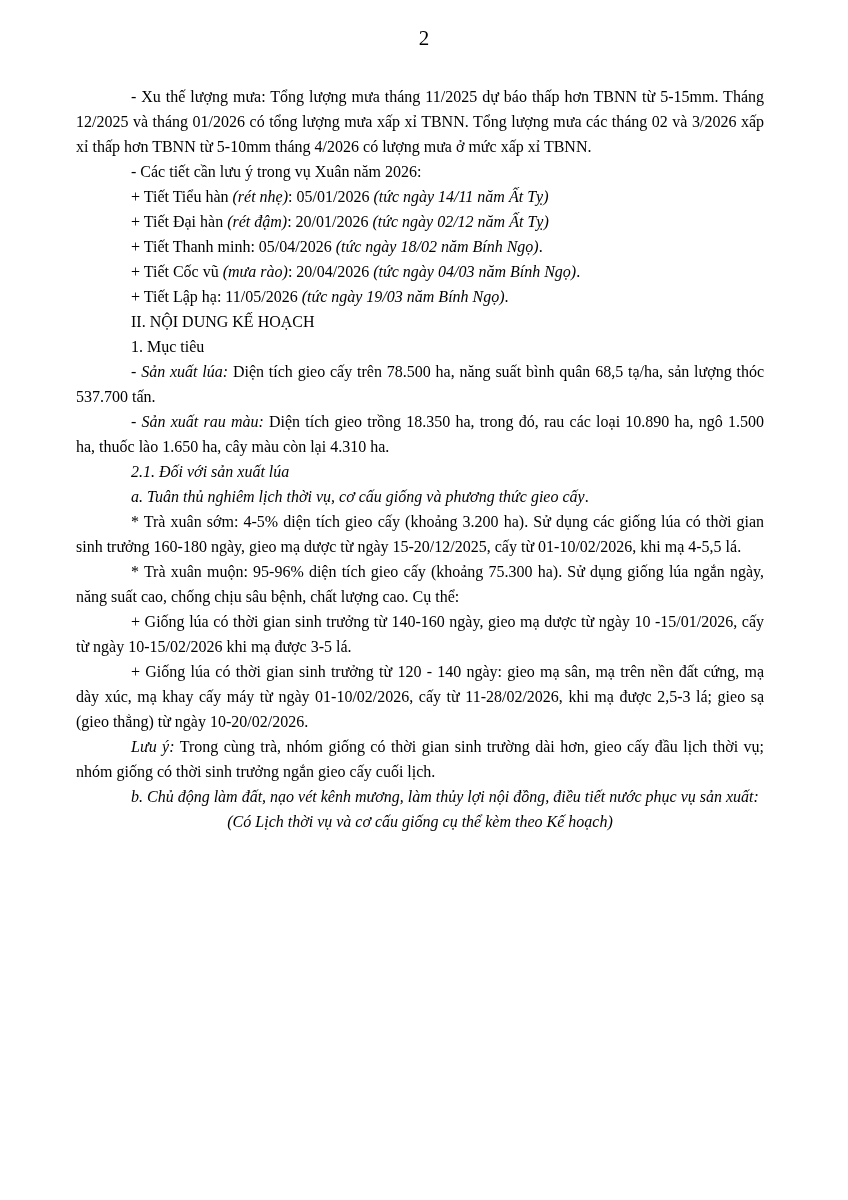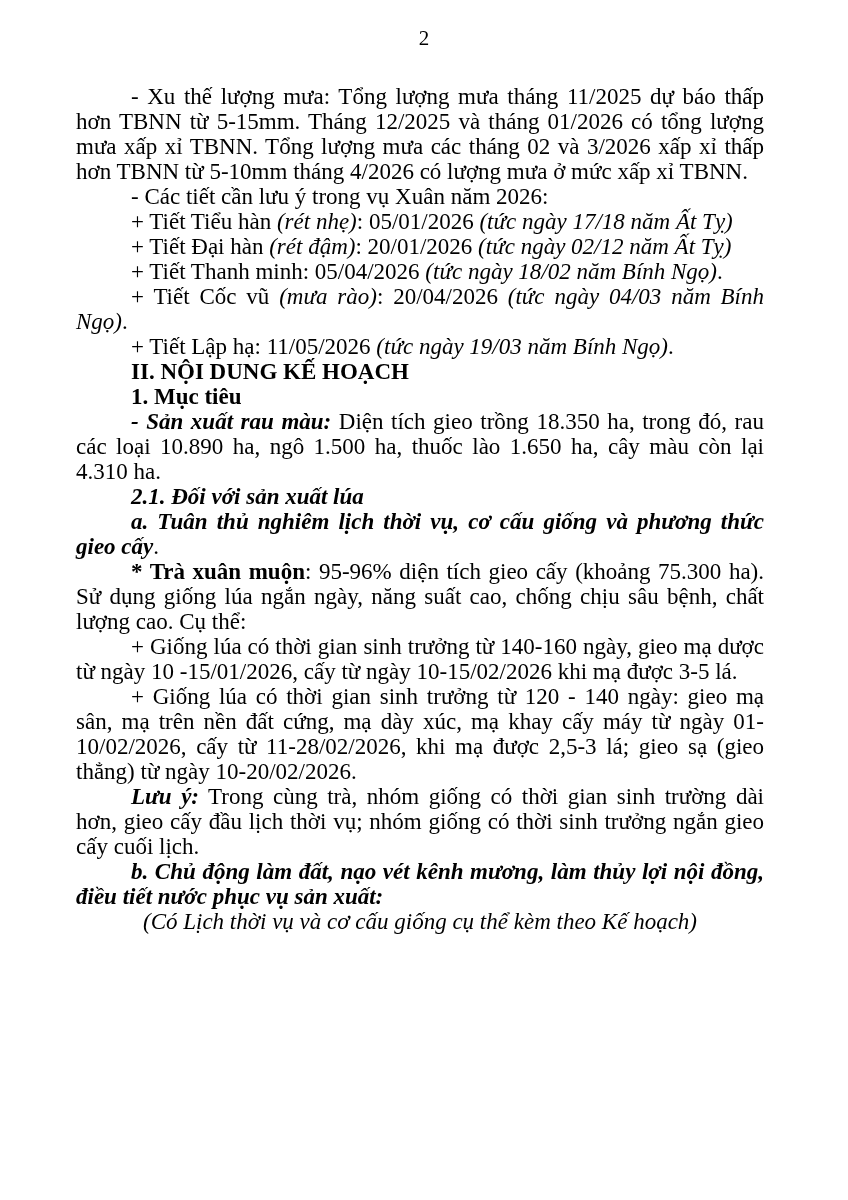--- a/index.html
+++ b/index.html
@@ -14,47 +14,49 @@
   }
   .pagenum{
     position:absolute;top:26px;left:0;width:100%;
     text-align:center;font-size:21px;line-height:25px;
   }
   .content{
     position:absolute;left:76px;top:84px;width:688px;
   }
   p.para{
     margin:0;padding:0;
-    font-size:23px;line-height:25px;
+    font-size:16px;line-height:25px;
     text-align:justify;
     text-justify:inter-word;
   }
   p.para.indent{text-indent:55px;}
   p.para.center{text-align:center;text-indent:0;}
-  .b{font-weight:bold;}
+  .b{font-weight:normal;}
   .i{font-style:italic;}
 </style>
 </head>
 <body>
 
 <div class="page">
   <div class="pagenum">2</div>
   <div class="content" id="doc-body">
       <p class="para indent"><span>- Xu thế lượng mưa: Tổng lượng mưa tháng 11/2025 dự báo thấp hơn TBNN từ 5-15mm. Tháng 12/2025 và tháng 01/2026 có tổng lượng mưa xấp xỉ TBNN. Tổng lượng mưa các tháng 02 và 3/2026 xấp xỉ thấp hơn TBNN từ 5-10mm tháng 4/2026 có lượng mưa ở mức xấp xỉ TBNN.</span></p>
       <p class="para indent"><span>- Các tiết cần lưu ý trong vụ Xuân năm 2026:</span></p>
-      <p class="para indent"><span>+ Tiết Tiểu hàn </span><span class="i">(rét nhẹ)</span><span>: 05/01/2026 </span><span class="i">(tức ngày 17/18 năm Ất Tỵ)</span></p>
+      <p class="para indent"><span>+ Tiết Tiểu hàn </span><span class="i">(rét nhẹ)</span><span>: 05/01/2026 </span><span class="i">(tức ngày 14/11 năm Ất Tỵ)</span></p>
       <p class="para indent"><span>+ Tiết Đại hàn </span><span class="i">(rét đậm)</span><span>: 20/01/2026 </span><span class="i">(tức ngày 02/12 năm Ất Tỵ)</span></p>
       <p class="para indent"><span>+ Tiết Thanh minh: 05/04/2026 </span><span class="i">(tức ngày 18/02 năm Bính Ngọ)</span><span>.</span></p>
       <p class="para indent"><span>+ Tiết Cốc vũ </span><span class="i">(mưa rào)</span><span>: 20/04/2026 </span><span class="i">(tức ngày 04/03 năm Bính Ngọ)</span><span>.</span></p>
       <p class="para indent"><span>+ Tiết Lập hạ: 11/05/2026 </span><span class="i">(tức ngày 19/03 năm Bính Ngọ)</span><span>.</span></p>
       <p class="para indent"><span class="b">II. NỘI DUNG KẾ HOẠCH</span></p>
       <p class="para indent"><span class="b">1. Mục tiêu</span></p>
+      <p class="para indent"><span class="b i">- Sản xuất lúa:</span><span> Diện tích gieo cấy trên 78.500 ha, năng suất bình quân 68,5 tạ/ha, sản lượng thóc 537.700 tấn.</span></p>
       <p class="para indent"><span class="b i">- Sản xuất rau màu:</span><span> Diện tích gieo trồng 18.350 ha, trong đó, rau các loại 10.890 ha, ngô 1.500 ha, thuốc lào 1.650 ha, cây màu còn lại 4.310 ha.</span></p>
       <p class="para indent"><span class="b i">2.1. Đối với sản xuất lúa</span></p>
       <p class="para indent"><span class="b i">a. Tuân thủ nghiêm lịch thời vụ, cơ cấu giống và phương thức gieo cấy</span><span>.</span></p>
+      <p class="para indent"><span class="b">* Trà xuân sớm</span><span>: 4-5% diện tích gieo cấy (khoảng 3.200 ha). Sử dụng các giống lúa có thời gian sinh trưởng 160-180 ngày, gieo mạ dược từ ngày 15-20/12/2025, cấy từ 01-10/02/2026, khi mạ 4-5,5 lá.</span></p>
       <p class="para indent"><span class="b">* Trà xuân muộn</span><span>: 95-96% diện tích gieo cấy (khoảng 75.300 ha). Sử dụng giống lúa ngắn ngày, năng suất cao, chống chịu sâu bệnh, chất lượng cao. Cụ thể:</span></p>
       <p class="para indent"><span>+ Giống lúa có thời gian sinh trưởng từ 140-160 ngày, gieo mạ dược từ ngày 10 -15/01/2026, cấy từ ngày 10-15/02/2026 khi mạ được 3-5 lá.</span></p>
       <p class="para indent"><span>+ Giống lúa có thời gian sinh trưởng từ 120 - 140 ngày: gieo mạ sân, mạ trên nền đất cứng, mạ dày xúc, mạ khay cấy máy từ ngày 01-10/02/2026, cấy từ 11-28/02/2026, khi mạ được 2,5-3 lá; gieo sạ (gieo thẳng) từ ngày 10-20/02/2026.</span></p>
       <p class="para indent"><span class="b i">Lưu ý:</span><span> Trong cùng trà, nhóm giống có thời gian sinh trường dài hơn, gieo cấy đầu lịch thời vụ; nhóm giống có thời sinh trưởng ngắn gieo cấy cuối lịch.</span></p>
       <p class="para indent"><span class="b i">b. Chủ động làm đất, nạo vét kênh mương, làm thủy lợi nội đồng, điều tiết nước phục vụ sản xuất:</span></p>
       <p class="para center"><span class="i">(Có Lịch thời vụ và cơ cấu giống cụ thể kèm theo Kế hoạch)</span></p>
     </div>
 </div>
 
 </body></html>

